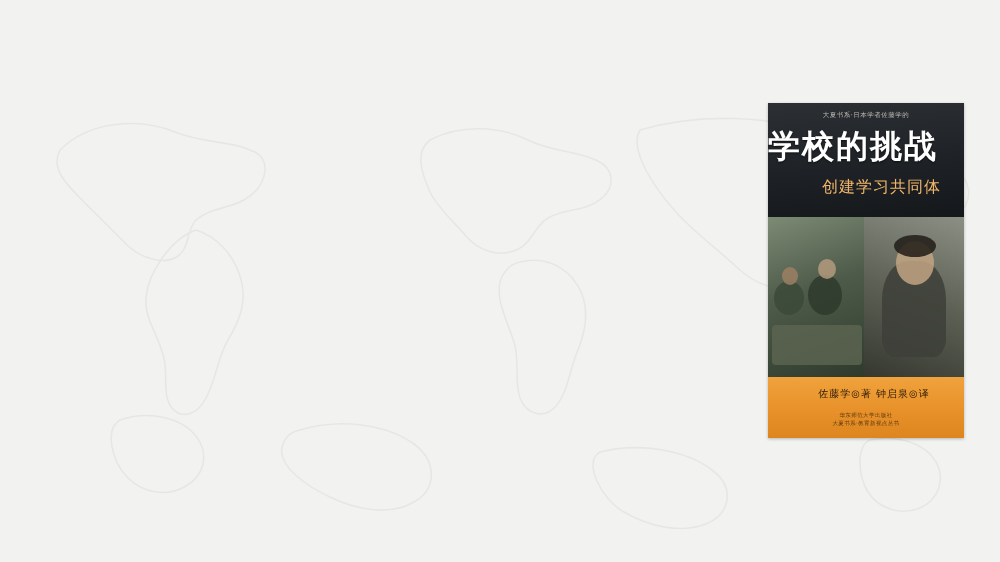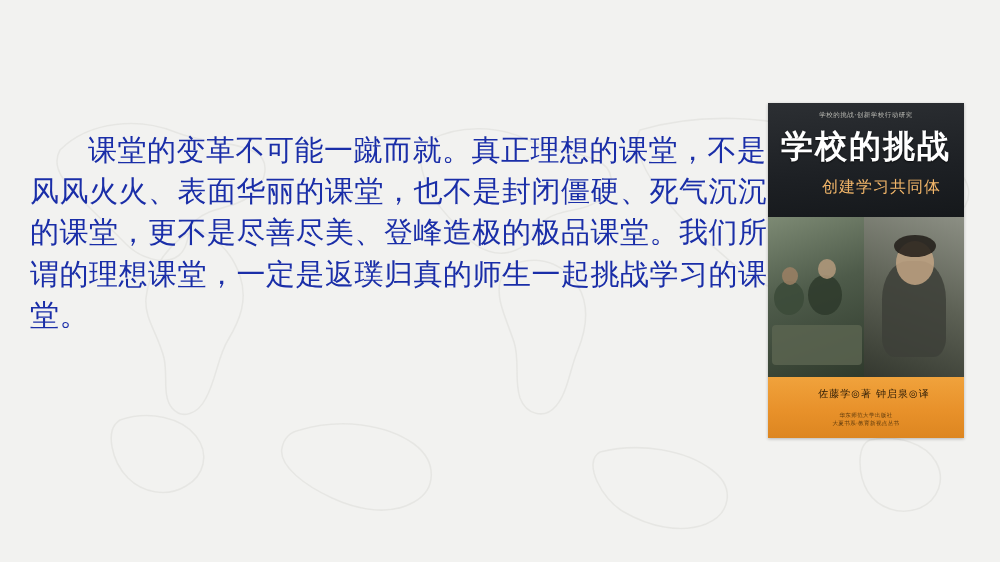--- a/index.html
+++ b/index.html
@@ -75,21 +75,20 @@
     text-align: center;
     color: #b9b9b3;
     font-size: 6.5px;
     letter-spacing: 0.5px;
   }
   .book-title {
     position: absolute;
     top: 22px;
     left: 0;
     width: 196px;
-    text-align: center;
     color: #ffffff;
     font-size: 32px;
     font-weight: bold;
     letter-spacing: 2px;
     text-shadow: 0 1px 2px rgba(0,0,0,0.6);
   }
   .book-sub {
     position: absolute;
     top: 74px;
     left: 0;
@@ -172,26 +171,25 @@
       <path d="M640 130 C700 112 770 116 828 134 C872 148 912 148 946 164 C972 176 976 200 956 216 C932 236 896 230 868 242 C846 252 842 274 820 284 C792 296 760 288 740 270 C716 248 694 232 676 212 C656 190 628 150 640 130 Z"></path>
       <path d="M790 330 C820 322 850 334 862 356 C874 378 866 402 852 418 C840 432 822 438 810 428 C796 416 800 394 794 376 C786 354 776 338 790 330 Z"></path>
       <path d="M300 430 C340 418 386 424 414 444 C438 462 436 490 414 502 C390 516 358 510 332 498 C306 486 278 466 282 448 C284 438 290 432 300 430 Z"></path>
       <path d="M120 420 C150 410 182 418 196 436 C210 454 204 476 186 486 C166 498 142 492 128 478 C112 462 104 430 120 420 Z"></path>
       <path d="M600 452 C640 442 686 450 712 470 C736 488 730 514 706 524 C680 534 648 526 624 512 C602 500 582 462 600 452 Z"></path>
       <path d="M870 440 C898 434 926 444 936 462 C946 480 938 500 920 508 C900 516 878 508 868 492 C858 476 856 446 870 440 Z"></path>
     </g>
   </svg>
 
   <div class="text-block">
-    <p class="para2">课堂的变革不可能一蹴而就。真正理想的课堂，不是风风火火、表面华丽的课堂，也不是封闭僵硬、死气沉沉的课堂，更不是尽善尽美、登峰造极的极品课堂。我们所谓的理想课堂，一定是返璞归真的师生一起挑战学习的课堂。</p>
   </div>
 
   <div class="book">
     <div class="book-top"></div>
-    <div class="book-pub">学校的挑战·创新学校行动研究</div>
+    <div class="book-pub">大夏书系·日本学者佐藤学的</div>
     <div class="book-title">学校的挑战</div>
     <div class="book-sub">创建学习共同体</div>
 
     <div class="book-photos">
       <div class="ph ph-left">
         <div class="ph-shape" style="left:6px; top:64px; width:30px; height:34px; background:#3b4a38;"></div>
         <div class="ph-shape" style="left:14px; top:50px; width:16px; height:18px; background:#9c8064;"></div>
         <div class="ph-shape" style="left:40px; top:58px; width:34px; height:40px; background:#2e3a2b;"></div>
         <div class="ph-shape" style="left:50px; top:42px; width:18px; height:20px; background:#b49madd; background:#b49a7c;"></div>
         <div class="ph-shape" style="left:4px; top:108px; width:90px; height:40px; border-radius:4px; background:#5a6450;"></div>

